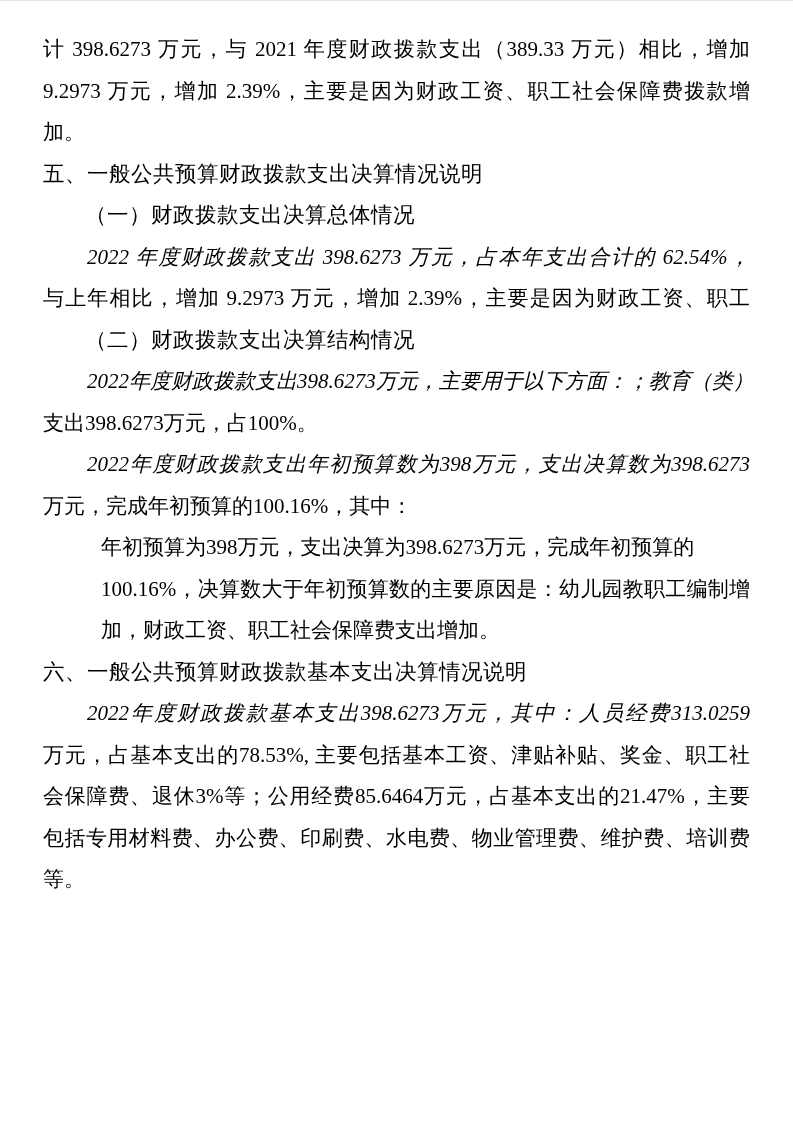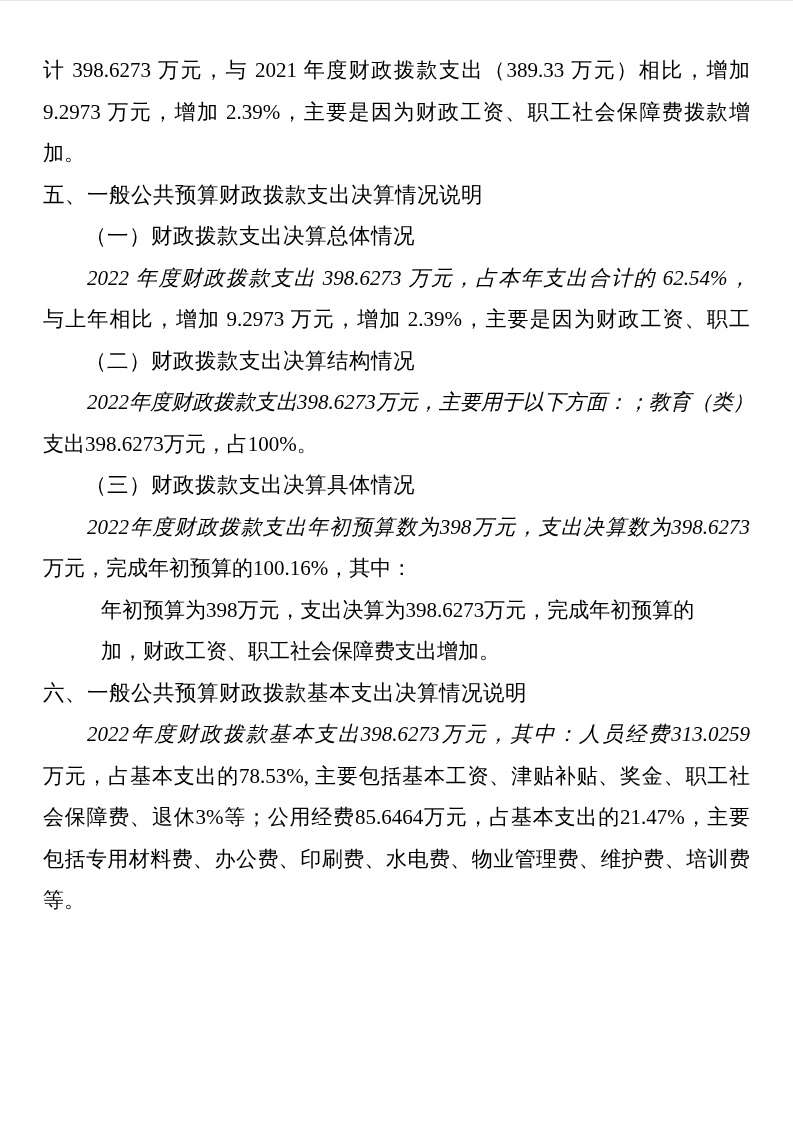--- a/index.html
+++ b/index.html
@@ -6,21 +6,21 @@
     margin: 0;
     padding: 0;
     background: #ffffff;
   }
   .page {
     position: relative;
     width: 793px;
     height: 1122px;
     background: #ffffff;
     box-sizing: border-box;
-    padding: 49px 43px 0 43px;
+    padding: 28px 43px 0 43px;
     border-top: 1px solid #e7e7e7;
     overflow: hidden;
     color: #000000;
   }
   .para { margin: 0; }
   .ln {
     font-family: "Liberation Serif", "DejaVu Serif", serif;
     font-size: 21px;
     line-height: 41.5px;
     height: 41.5px;
@@ -65,29 +65,27 @@
         <div class="ln j first">2022 年度财政拨款支出 398.6273 万元，占本年支出合计的 62.54%，</div>
         <div class="ln j">与上年相比，增加 9.2973 万元，增加 2.39%，主要是因为财政工资、职工</div>
       </div>
       <div class="para heading2">
         <div class="ln">（二）财政拨款支出决算结构情况</div>
       </div>
       <div class="para body">
         <div class="ln j first">2022年度财政拨款支出398.6273万元，主要用于以下方面：；教育（类）</div>
         <div class="ln">支出398.6273万元，占100%。</div>
       </div>
-      <div class="para heading2">
-        <div class="ln">（三）财政拨款支出决算具体情况</div>
-      </div>
       <div class="para body">
         <div class="ln j first">2022年度财政拨款支出年初预算数为398万元，支出决算数为398.6273</div>
         <div class="ln">万元，完成年初预算的100.16%，其中：</div>
       </div>
       <div class="para list-item">
         <div class="ln">年初预算为398万元，支出决算为398.6273万元，完成年初预算的</div>
+        <div class="ln j">100.16%，决算数大于年初预算数的主要原因是：幼儿园教职工编制增</div>
         <div class="ln">加，财政工资、职工社会保障费支出增加。</div>
       </div>
       <div class="para heading1">
         <div class="ln">六、一般公共预算财政拨款基本支出决算情况说明</div>
       </div>
       <div class="para body">
         <div class="ln j first">2022年度财政拨款基本支出398.6273万元，其中：人员经费313.0259</div>
         <div class="ln j">万元，占基本支出的78.53%, 主要包括基本工资、津贴补贴、奖金、职工社</div>
         <div class="ln j">会保障费、退休3%等；公用经费85.6464万元，占基本支出的21.47%，主要</div>
         <div class="ln j">包括专用材料费、办公费、印刷费、水电费、物业管理费、维护费、培训费</div>

